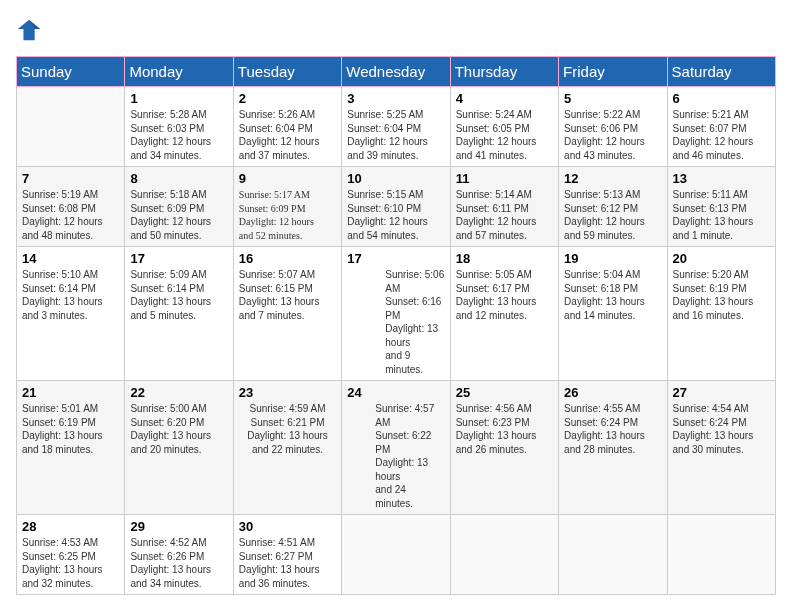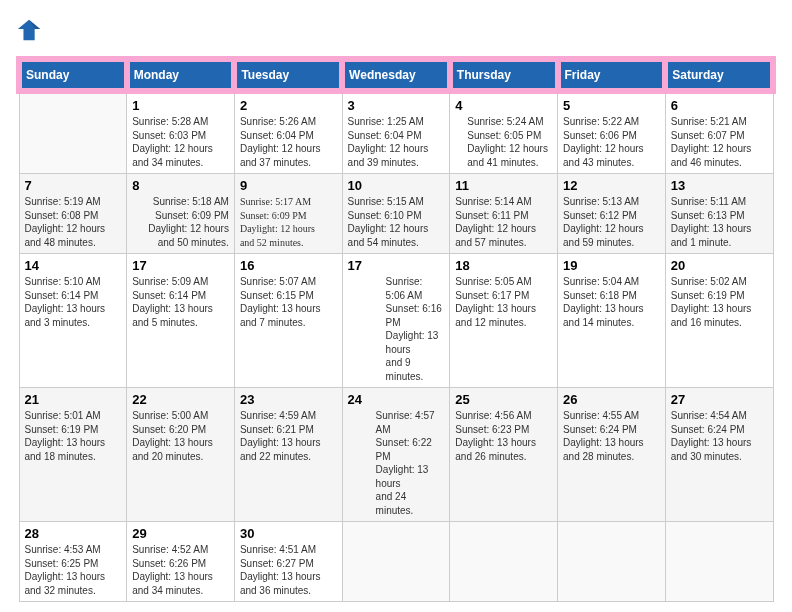--- a/index.html
+++ b/index.html
@@ -45,24 +45,24 @@
     }
     table {
       width: 100%;
       border-collapse: collapse;
       font-size: 11px;
     }
     thead tr th {
       background-color: #2166b0;
       color: #fff;
       padding: 6px 4px;
-      font-size: 12px;
-      font-weight: bold;
+      font-size: 15px;
+      font-weight: normal;
       text-align: left;
-      border: 6px solid #f9a8d4;
+      border: 1px solid #f9a8d4;
     }
     tbody tr td {
       border: 1px solid #ccc;
       vertical-align: top;
       padding: 4px 5px;
       width: calc(100% / 7);
       min-height: 70px;
     }
     .day-number {
       font-weight: bold;
@@ -131,28 +131,28 @@
         </td>
         <td>
           <span class="day-number">2</span>
           <div class="day-info" style="white-space: pre-line;">Sunrise: 5:26 AM
 Sunset: 6:04 PM
 Daylight: 12 hours
 and 37 minutes.</div>
         </td>
         <td>
           <span class="day-number">3</span>
-          <div class="day-info" style="white-space: pre-line;">Sunrise: 1:25 AM
+          <div class="day-info" style="white-space: pre-line;">Sunrise: 5:25 AM
 Sunset: 6:04 PM
 Daylight: 12 hours
 and 39 minutes.</div>
         </td>
         <td>
           <span class="day-number">4</span>
-          <div class="day-info" style="white-space: pre-line; margin-left: 12px;">Sunrise: 5:24 AM
+          <div class="day-info" style="white-space: pre-line;">Sunrise: 5:24 AM
 Sunset: 6:05 PM
 Daylight: 12 hours
 and 41 minutes.</div>
         </td>
         <td>
           <span class="day-number">5</span>
           <div class="day-info" style="white-space: pre-line;">Sunrise: 5:22 AM
 Sunset: 6:06 PM
 Daylight: 12 hours
 and 43 minutes.</div>
@@ -168,21 +168,21 @@
       <tr>
         <td>
           <span class="day-number">7</span>
           <div class="day-info" style="white-space: pre-line;">Sunrise: 5:19 AM
 Sunset: 6:08 PM
 Daylight: 12 hours
 and 48 minutes.</div>
         </td>
         <td>
           <span class="day-number">8</span>
-          <div class="day-info" style="white-space: pre-line; text-align: right;">Sunrise: 5:18 AM
+          <div class="day-info" style="white-space: pre-line;">Sunrise: 5:18 AM
 Sunset: 6:09 PM
 Daylight: 12 hours
 and 50 minutes.</div>
         </td>
         <td>
           <span class="day-number">9</span>
           <div class="day-info" style="white-space: pre-line; font-family: Liberation Serif, serif;">Sunrise: 5:17 AM
 Sunset: 6:09 PM
 Daylight: 12 hours
 and 52 minutes.</div>
@@ -254,21 +254,21 @@
         </td>
         <td>
           <span class="day-number">19</span>
           <div class="day-info" style="white-space: pre-line;">Sunrise: 5:04 AM
 Sunset: 6:18 PM
 Daylight: 13 hours
 and 14 minutes.</div>
         </td>
         <td>
           <span class="day-number">20</span>
-          <div class="day-info" style="white-space: pre-line;">Sunrise: 5:02 AM
+          <div class="day-info" style="white-space: pre-line;">Sunrise: 5:20 AM
 Sunset: 6:19 PM
 Daylight: 13 hours
 and 16 minutes.</div>
         </td>
       </tr>
       <tr>
         <td>
           <span class="day-number">21</span>
           <div class="day-info" style="white-space: pre-line;">Sunrise: 5:01 AM
 Sunset: 6:19 PM
@@ -277,21 +277,21 @@
         </td>
         <td>
           <span class="day-number">22</span>
           <div class="day-info" style="white-space: pre-line;">Sunrise: 5:00 AM
 Sunset: 6:20 PM
 Daylight: 13 hours
 and 20 minutes.</div>
         </td>
         <td>
           <span class="day-number">23</span>
-          <div class="day-info" style="white-space: pre-line;">Sunrise: 4:59 AM
+          <div class="day-info" style="white-space: pre-line; text-align: center;">Sunrise: 4:59 AM
 Sunset: 6:21 PM
 Daylight: 13 hours
 and 22 minutes.</div>
         </td>
         <td>
           <span class="day-number">24</span>
           <div class="day-info" style="white-space: pre-line; margin-left: 28px;">Sunrise: 4:57 AM
 Sunset: 6:22 PM
 Daylight: 13 hours
 and 24 minutes.</div>

